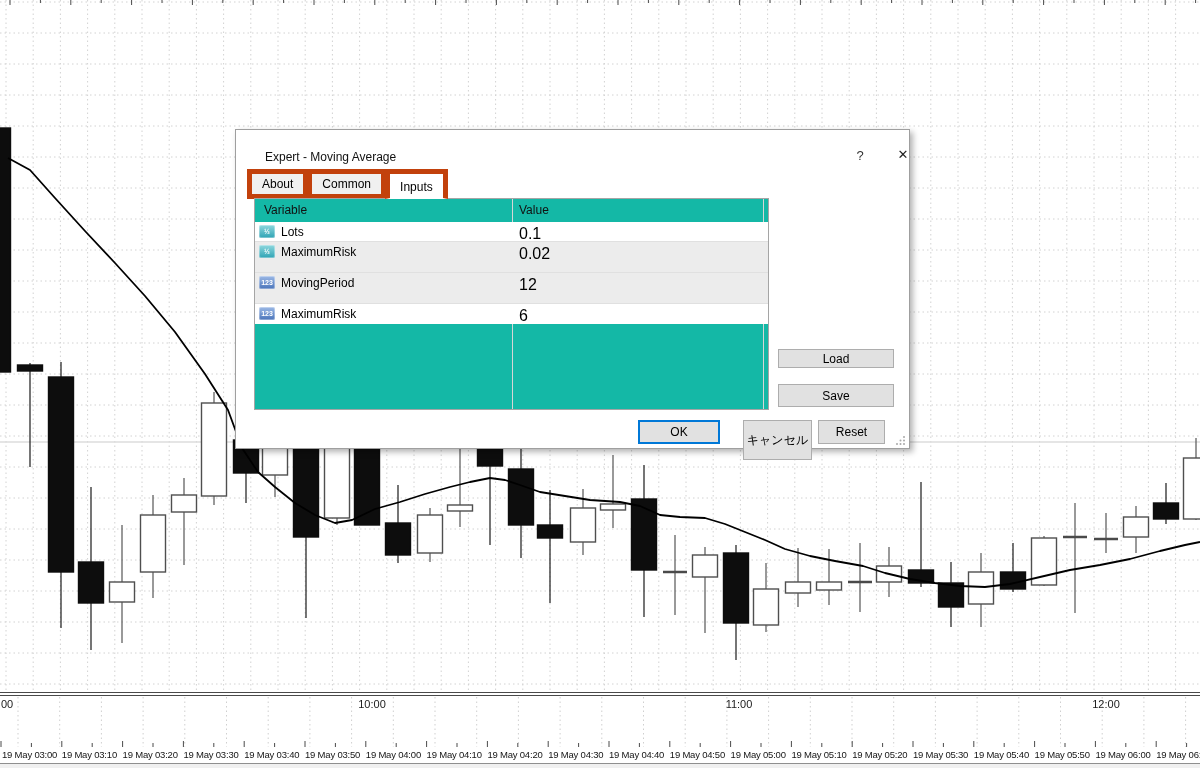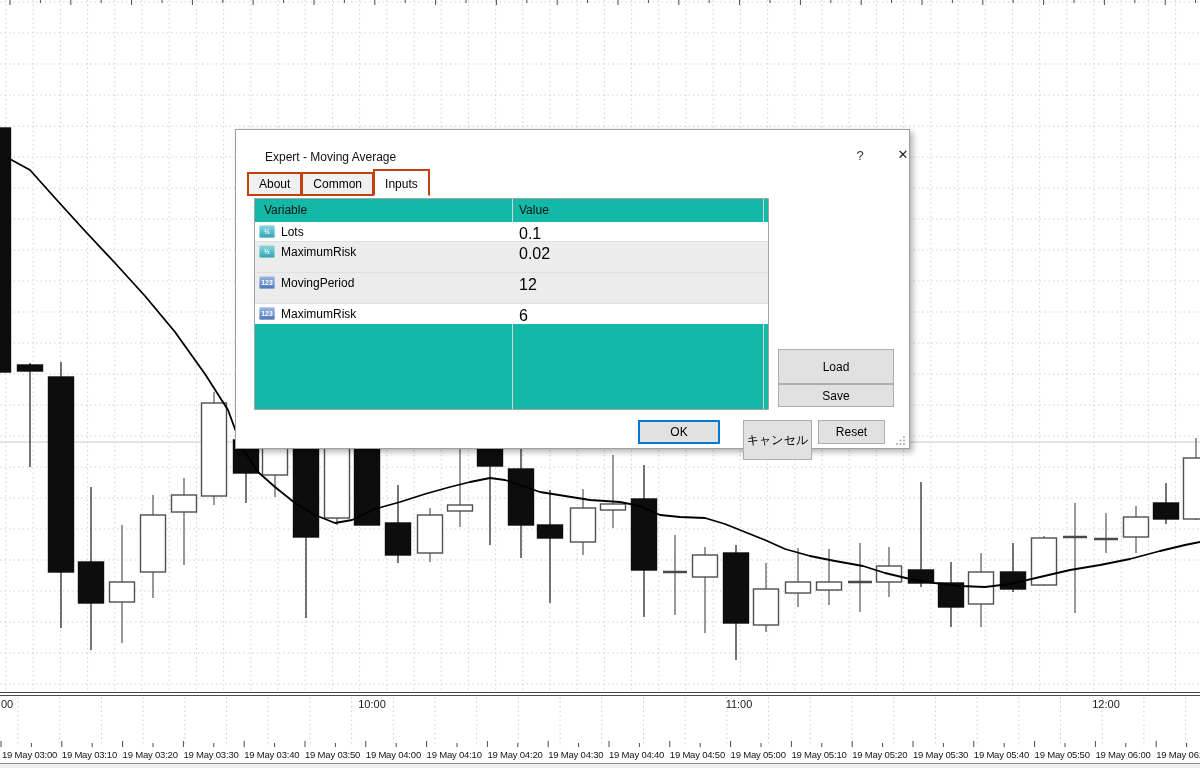--- a/index.html
+++ b/index.html
@@ -10,41 +10,41 @@
   .axis-label.centered{transform:translateX(-50%);}
   .strip-label{position:absolute;top:749px;font-size:9.5px;color:#141414;white-space:nowrap;letter-spacing:-0.2px;}
   
   #dialog{position:absolute;left:235px;top:129px;width:673px;height:318px;background:#fff;
           border:1px solid #9f9f9f;box-shadow:3px 3px 6px rgba(0,0,0,.30);z-index:10;font-size:12px;color:#000;}
   #title-bar{position:absolute;left:16px;top:0;right:0;height:30px;background:#fff;margin-top:12px;}
   #dialog-title{position:absolute;left:13px;top:8px;font-size:12px;color:#111;}
   #help-btn{position:absolute;left:598px;top:6px;width:20px;height:18px;text-align:center;color:#333;font-size:13px;cursor:default;}
   #close-btn{position:absolute;left:640px;top:5px;width:22px;height:20px;text-align:center;color:#222;font-size:13px;cursor:default;}
   #tab-row{position:absolute;left:11px;top:39px;display:flex;align-items:flex-end;}
-  .tab{background:#f0f0f0;border:2px solid #c2410c;padding:3px 10px 3px 10px;height:14px;line-height:14px;margin-right:-1px;}
+  .tab{background:#f0f0f0;border:5px solid #c2410c;padding:3px 10px 3px 10px;height:14px;line-height:14px;margin-right:-1px;}
   .tab.active{background:#fff;border-bottom:1px solid #fff;padding-top:6px;padding-bottom:4px;position:relative;z-index:2;}
   #inputs-table{position:absolute;left:18px;top:68px;width:515px;height:212px;border:1px solid #a5a5a5;background:#14b8a6;box-sizing:border-box;}
   #table-header{position:absolute;left:0;top:0;right:0;height:23px;border-bottom:1px solid #cfcfcf;}
   .hdr-cell{position:absolute;top:4px;font-size:12px;color:#111;}
   #hdr-variable{left:9px;}
   #hdr-value{left:264px;}
   .col-divider{position:absolute;top:0;bottom:0;width:1px;background:#d6d6d6;}
   #rows{position:absolute;left:0;top:23px;right:0;}
   .trow{position:relative;height:20px;background:#fff;}
   .trow.shaded{background:#ececec;border-top:1px solid #e0e0e0;border-bottom:1px solid #e0e0e0;margin-top:-1px;height:32px;box-sizing:border-box;}
   .ticon{position:absolute;left:4px;top:3px;width:16px;height:13px;border-radius:2px;
          color:#fff;font-size:7px;font-weight:bold;text-align:center;line-height:13px;
          box-shadow:inset 0 0 0 1px rgba(255,255,255,.35);}
   .ticon.double{background:linear-gradient(#8fd8de,#2fa3b4);}
   .ticon.integer{background:linear-gradient(#9cb9e6,#4a74ba);}
   .tname{position:absolute;left:26px;top:3px;font-size:12px;color:#000;}
   .tvalue{position:absolute;left:264px;top:3px;font-size:16px;color:#000;}
   .btn{position:absolute;background:#e1e1e1;border:1px solid #adadad;font-size:12px;color:#000;
        display:flex;align-items:center;justify-content:center;box-sizing:border-box;cursor:default;}
-  #load-btn{left:542px;top:219px;width:116px;height:35px;}
+  #load-btn{left:542px;top:219px;width:116px;height:19px;}
   #save-btn{left:542px;top:254px;width:116px;height:23px;}
   #ok-btn{left:402px;top:290px;width:82px;height:24px;border:2px solid #0078d7;}
   #cancel-btn{left:507px;top:290px;width:69px;height:40px;}
   #reset-btn{left:582px;top:290px;width:67px;height:24px;}
   #resize-grip{position:absolute;right:3px;bottom:3px;width:10px;height:10px;}
 </style>
 </head>
 <body>
 
 <div id="stage">

